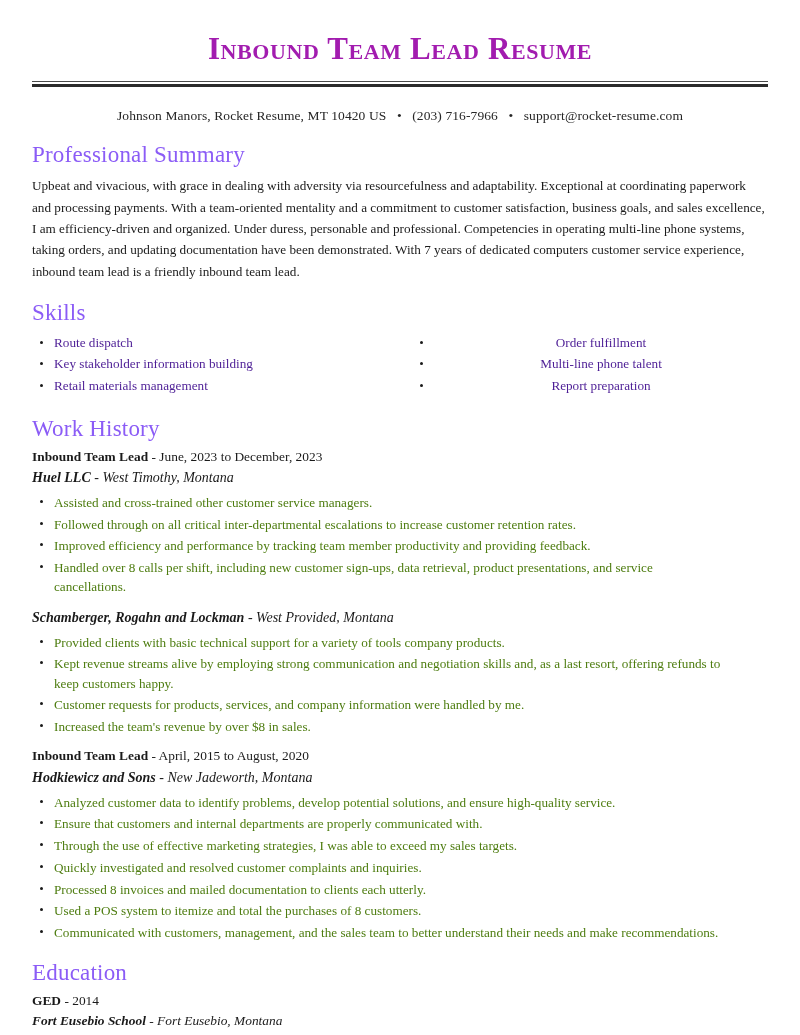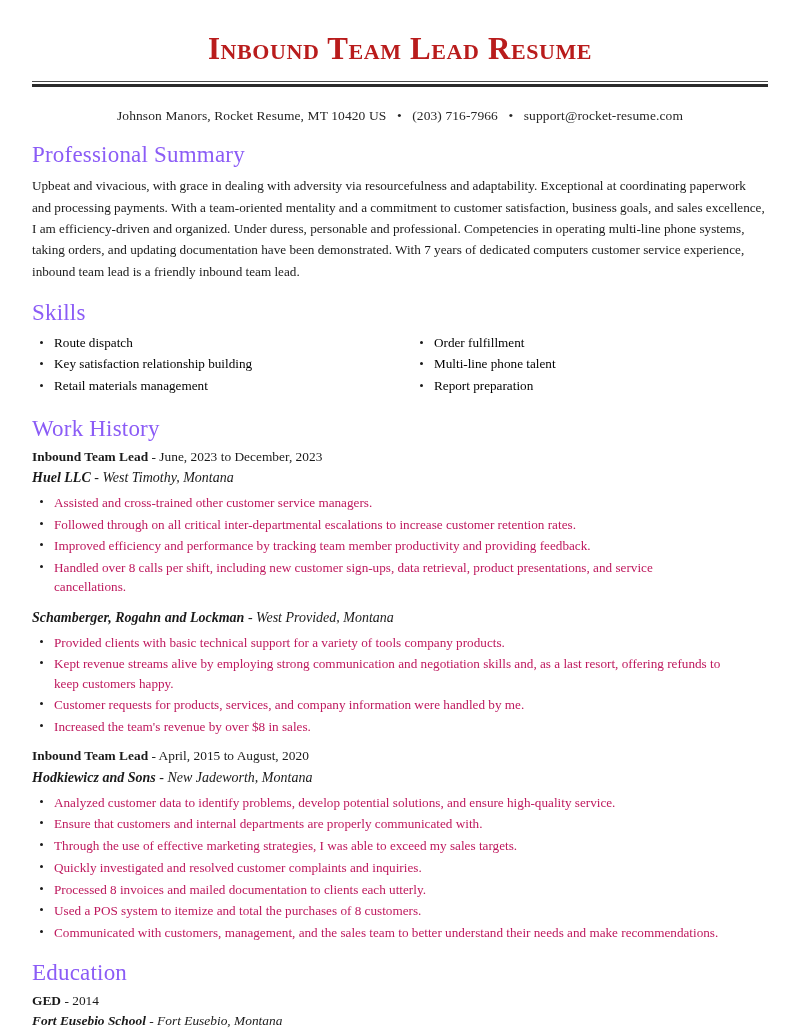--- a/index.html
+++ b/index.html
@@ -24,21 +24,21 @@
   }
 
   
   .doc-title {
     text-align: center;
     font-family: "Liberation Serif", "DejaVu Serif", serif;
     font-variant: small-caps;
     font-weight: 700;
     font-size: 31px;
     letter-spacing: 0.6px;
-    color: #b91c1c;
+    color: #a21caf;
     margin: 0;
     padding-top: 30px;
     line-height: 1.25;
   }
   .rule-group {
     margin-top: 12px;
     margin-bottom: 0;
   }
   .rule-thin {
     height: 1px;
@@ -95,32 +95,33 @@
   .skills-columns {
     display: flex;
     margin-top: 2px;
   }
   .skills-col {
     width: 50%;
     box-sizing: border-box;
   }
   .skills-col.right {
     padding-left: 12px;
+    text-align: center;
   }
   ul.bullets {
     list-style: none;
     margin: 0;
     padding: 0;
   }
   ul.bullets > li {
     position: relative;
     padding-left: 22px;
     font-size: 13.2px;
     line-height: 1.32;
-    color: #000000;
+    color: #4c1d95;
     margin-bottom: 4px;
   }
   ul.bullets > li::before {
     content: "";
     position: absolute;
     left: 8px;
     top: 7px;
     width: 3px;
     height: 3px;
     border-radius: 50%;
@@ -164,21 +165,21 @@
   ul.job-bullets {
     list-style: none;
     margin: 0 0 0 0;
     padding: 0;
   }
   ul.job-bullets > li {
     position: relative;
     padding-left: 22px;
     font-size: 13.2px;
     line-height: 1.46;
-    color: #be185d;
+    color: #4d7c0f;
     margin-bottom: 2.5px;
     padding-right: 40px;
   }
   ul.job-bullets > li::before {
     content: "";
     position: absolute;
     left: 8px;
     top: 7px;
     width: 3px;
     height: 3px;
@@ -239,21 +240,21 @@
     <h2 class="section-heading">Professional Summary</h2>
     <p class="summary-text">Upbeat and vivacious, with grace in dealing with adversity via resourcefulness and adaptability. Exceptional at coordinating paperwork and processing payments. With a team-oriented mentality and a commitment to customer satisfaction, business goals, and sales excellence, I am efficiency-driven and organized. Under duress, personable and professional. Competencies in operating multi-line phone systems, taking orders, and updating documentation have been demonstrated. With 7 years of dedicated computers customer service experience, inbound team lead is a friendly inbound team lead.</p>
   </div>
 
   <div class="section section-skills">
     <h2 class="section-heading">Skills</h2>
     <div class="skills-columns">
       <div class="skills-col left">
         <ul class="bullets">
           <li>Route dispatch</li>
-          <li>Key satisfaction relationship building</li>
+          <li>Key stakeholder information building</li>
           <li>Retail materials management</li>
         </ul>
       </div>
       <div class="skills-col right">
         <ul class="bullets">
           <li>Order fulfillment</li>
           <li>Multi-line phone talent</li>
           <li>Report preparation</li>
         </ul>
       </div>

